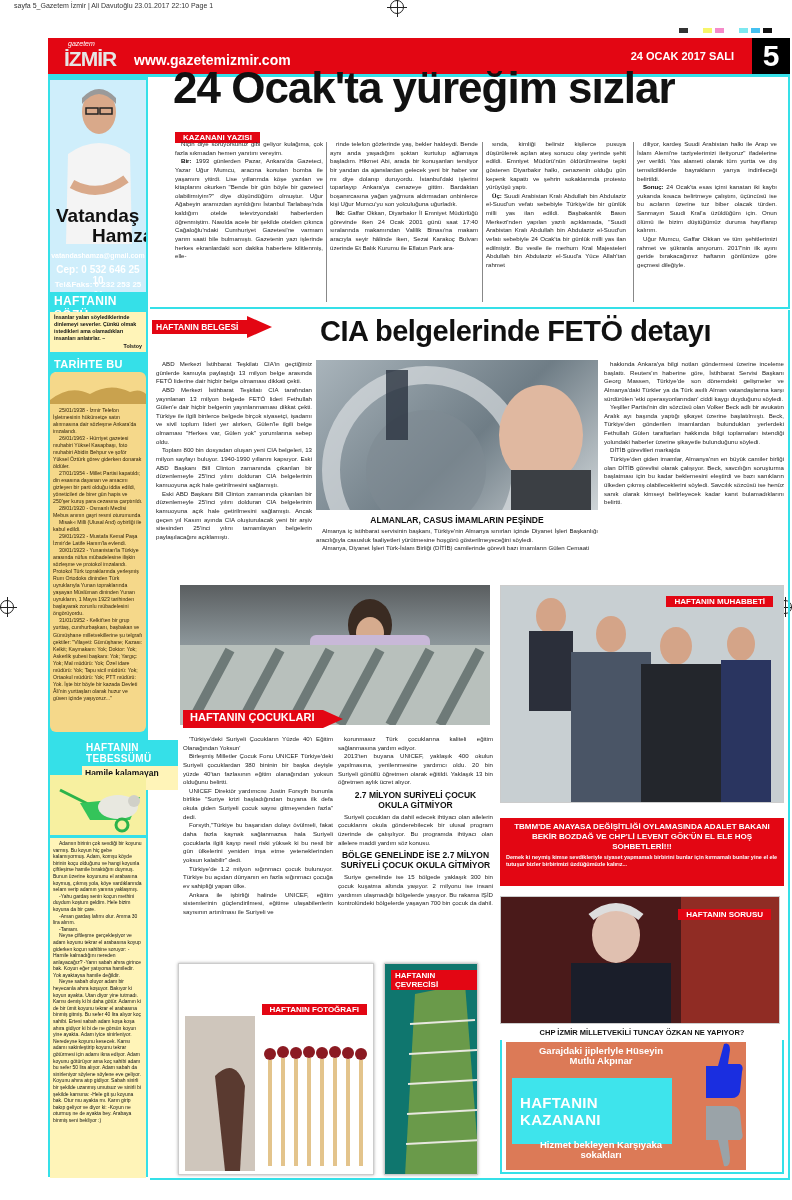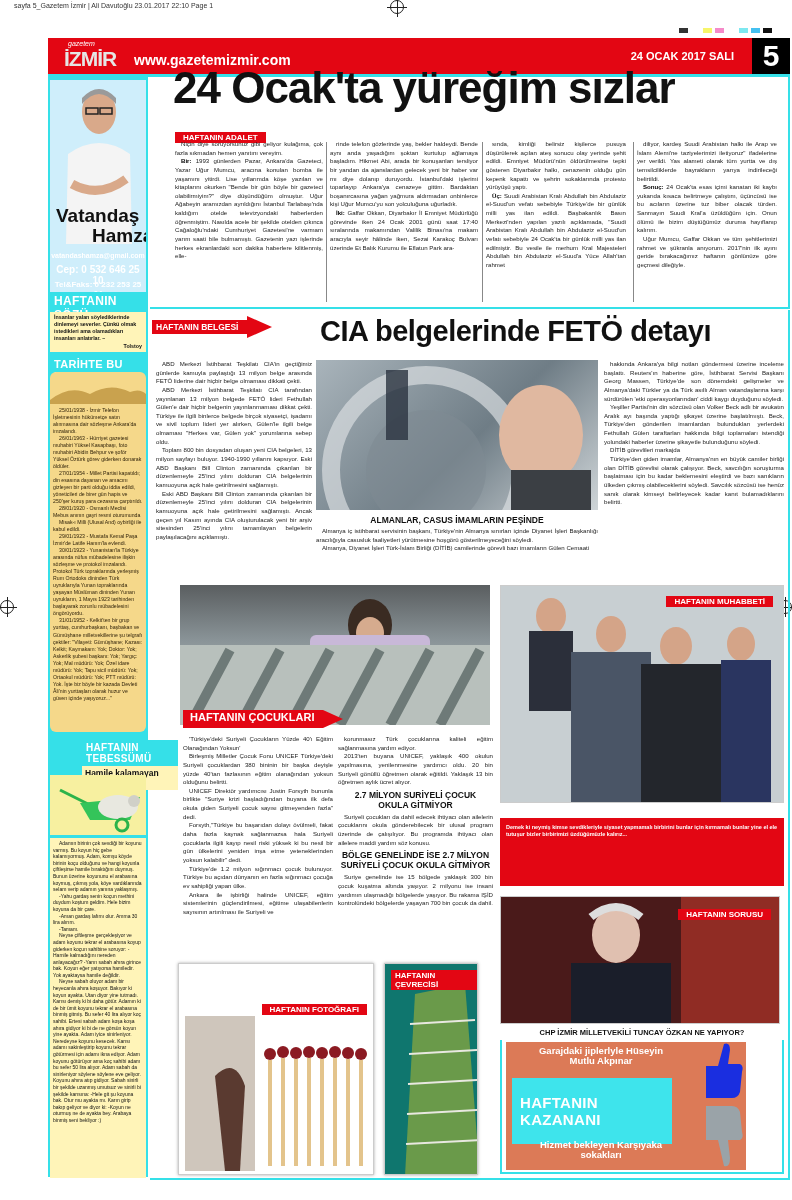--- a/index.html
+++ b/index.html
@@ -135,21 +135,21 @@
   <p>-Yahu gardaş senin koçun methini duydum koştum geldim. Hele bizim koyuna da bir çare.</p>
   <p>-Aman gardaş lafımı olur. Amma 30 lira alırım.</p>
   <p>-Tamam.</p>
   <p>Neyse çiftleşme gerçekleşiyor ve adam koyunu tekrar el arabasına koyup giderken koçun sahibine soruyor: -Hamile kalmadığını nereden anlayacağız? -Yarın sabah ahıra girince bak. Koyun eğer yatıyorsa hamiledir. Yok ayaktaysa hamile değildir.</p>
   <p>Neyse sabah oluyor adam bir heyecanla ahıra koşuyor. Bakıyor ki koyun ayakta. Utan diyor yine tutmadı. Karısı demiş ki bi daha götür. Adamın ki de bir ümit koyunu tekrar el arabasına binmiş gitmiş. Bu sefer 40 lira alıyor koç sahibi. Ertesi sabah adam koşa koşa ahıra gidiyor ki bi de ne görsün koyun yine ayakta. Adam iyice sinirleniyor. Neredeyse koyunu kesecek. Karısı adamı sakinleştirip koyunu tekrar götürmesi için adamı ikna ediyor. Adam koyunu götürüyor ama koç sahibi adam bu sefer 50 lira alıyor. Adam sabah da sinirleniyor söylene söylene eve geliyor. Koyunu ahıra atıp gidiyor. Sabah sinirli bir şekilde uzanmış umutsuz ve sinirli bi şekilde karısına: -Hele git şu koyuna bak. Otur mu ayakta mı. Karın girip bakıp geliyor ve diyor ki: -Koyun ne oturmuş ne de ayakta bey. Arabaya binmiş seni bekliyor :)</p>
 </div>
 
 <div class="abs frame" style="left:150px;top:77px;width:640px;height:232px;border-top:none;border-left:none;"></div>
 <div class="abs headline1">24 Ocak'ta yüreğim sızlar</div>
 <div class="abs" style="left:175px;top:126px;">
-  <span class="red-tag">HAFTANIN ADALET</span>
+  <span class="red-tag">KAZANANI YAZISI</span>
 </div>
 <div class="abs col" style="left:175px;top:140px;width:148px;">
     <p>Niçin diye soruyorsunuz gibi geliyor kulağıma, çok fazla sıkmadan hemen yanıtını vereyim.</p>
     <p><b>Bir:</b> 1993 günlerden Pazar, Ankara'da Gazeteci, Yazar Uğur Mumcu, aracına konulan bomba ile yaşamını yitirdi. Lise yıllarımda köşe yazıları ve kitaplarını okurken "Bende bir gün böyle bir gazeteci olabilirmiyim?" diye düşündüğüm olmuştur. Uğur Ağabeyin aramızdan ayrıldığını İstanbul Tarlabaşı'nda kaldığım otelde televizyondaki haberlerden öğrenmiştim. Nasılda acele bir şekilde otelden çıkınca Cağaloğlu'ndaki Cumhuriyet Gazetesi'ne varmam yarım saati bile bulmamıştı. Gazetenin yazı işlerinde herkes ekranlardaki son dakika haberlere kilitlenmiş, elle-</p>
   </div>
 <div class="abs vrule" style="left:326px;top:142px;height:160px;"></div>
 <div class="abs col" style="left:330px;top:140px;width:148px;">
     <p>rinde telefon gözlerinde yaş, bekler haldeydi. Bende aynı anda yaşadığım şoktan kurtulup ağlamaya başladım. Hikmet Abi, arada bir konuşanları tersliyor bir yandan da ajanslardan gelecek yeni bir haber var mı diye dolanıp duruyordu. İstanbul'daki işlerimi toparlayıp Ankara'ya cenazeye gittim. Bardaktan boşanırcasına yağan yağmura aldırmadan onbinlerce kişi Uğur Mumcu'yu son yolculuğuna uğurladık.</p>
     <p><b>İki:</b> Gaffar Okkan, Diyarbakır İl Emniyet Müdürlüğü görevinde iken 24 Ocak 2001 günü saat 17:40 sıralarında makamından Valilik Binası'na makam aracıyla seyir hâlinde iken, Sezai Karakoç Bulvarı üzerinde Et Balık Kurumu ile Eflatun Park ara-</p>
   </div>
@@ -284,20 +284,21 @@
     <ellipse cx="110" cy="48" rx="15" ry="18" fill="#d4a488"></ellipse>
       <rect x="70" y="66" width="80" height="152" fill="#4a5566"></rect>
     <ellipse cx="175" cy="60" rx="16" ry="19" fill="#d4a488"></ellipse>
       <rect x="140" y="78" width="80" height="140" fill="#23262c"></rect>
     <ellipse cx="240" cy="58" rx="14" ry="17" fill="#d4a488"></ellipse>
       <rect x="220" y="74" width="50" height="144" fill="#2a3560"></rect>
   </svg>
   <div style="position:absolute;right:10px;top:4px;"><span class="red-tag">HAFTANIN MUHABBETİ</span></div>
 </div>
 <div class="abs caption-red" style="left:500px;top:818px;width:284px;height:68px;padding:4px 6px;">
+  <div style="font-size:8px;line-height:1.25;">TBMM'DE ANAYASA DEĞİŞİTLİĞİ OYLAMASINDA ADALET BAKANI BEKİR BOZDAĞ VE CHP'Lİ LEVENT GÖK'ÜN EL ELE HOŞ SOHBETLERİ!!!</div>
   <div style="font-size:5.5px;line-height:1.3;text-align:left;margin-top:2px;">Demek ki neymiş kimse sevdikleriyle siyaset yapmamalı birbirini bunlar için kırmamalı bunlar yine el ele tutuşur bizler birbirimizi üzdüğümüzle kalırız...</div>
 </div>
 
 <div class="abs" style="left:500px;top:896px;width:280px;height:128px;background:#2a1d1d;overflow:hidden;border:1px solid #ccc;">
   <svg width="280" height="128">
     <rect x="0" y="0" width="280" height="128" fill="#4a1a1a"></rect>
     <rect x="180" y="0" width="100" height="128" fill="#c0392b" opacity="0.6"></rect>
     <ellipse cx="115" cy="38" rx="24" ry="28" fill="#e0c0b0"></ellipse>
     <path d="M90 20 Q115 0 140 20" stroke="#ddd" stroke-width="8" fill="none"></path>
     <rect x="70" y="66" width="100" height="62" fill="#1a1e2a"></rect>

